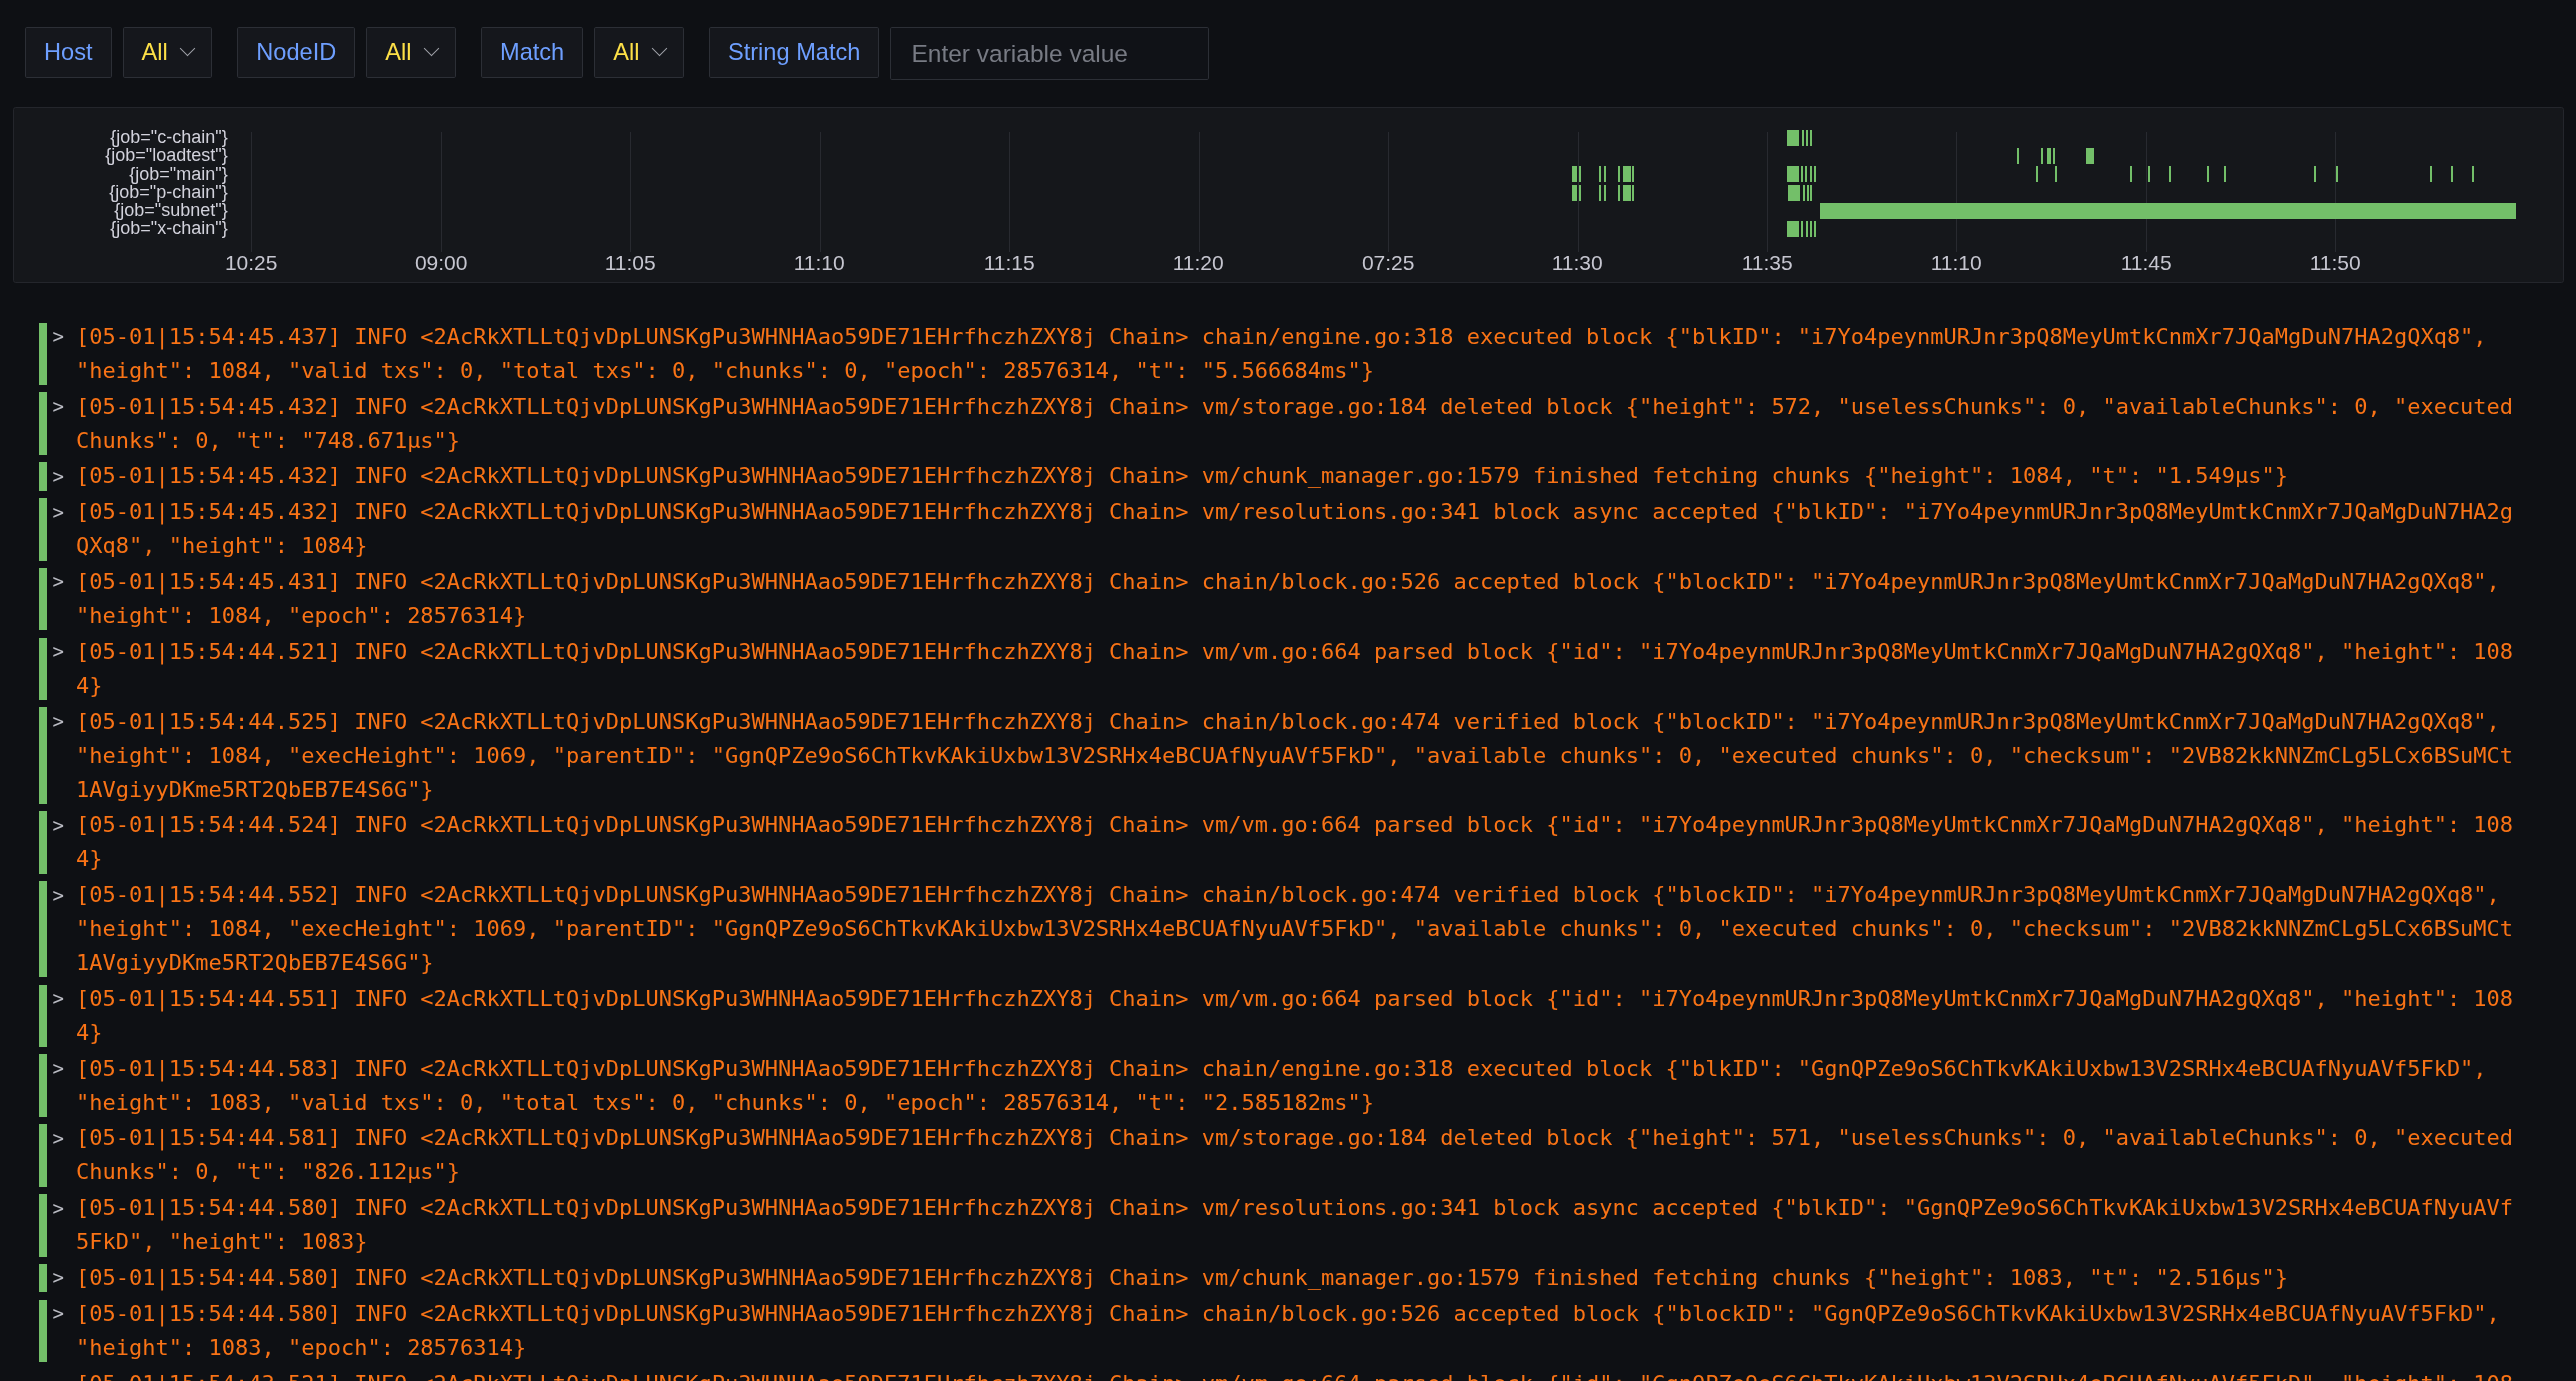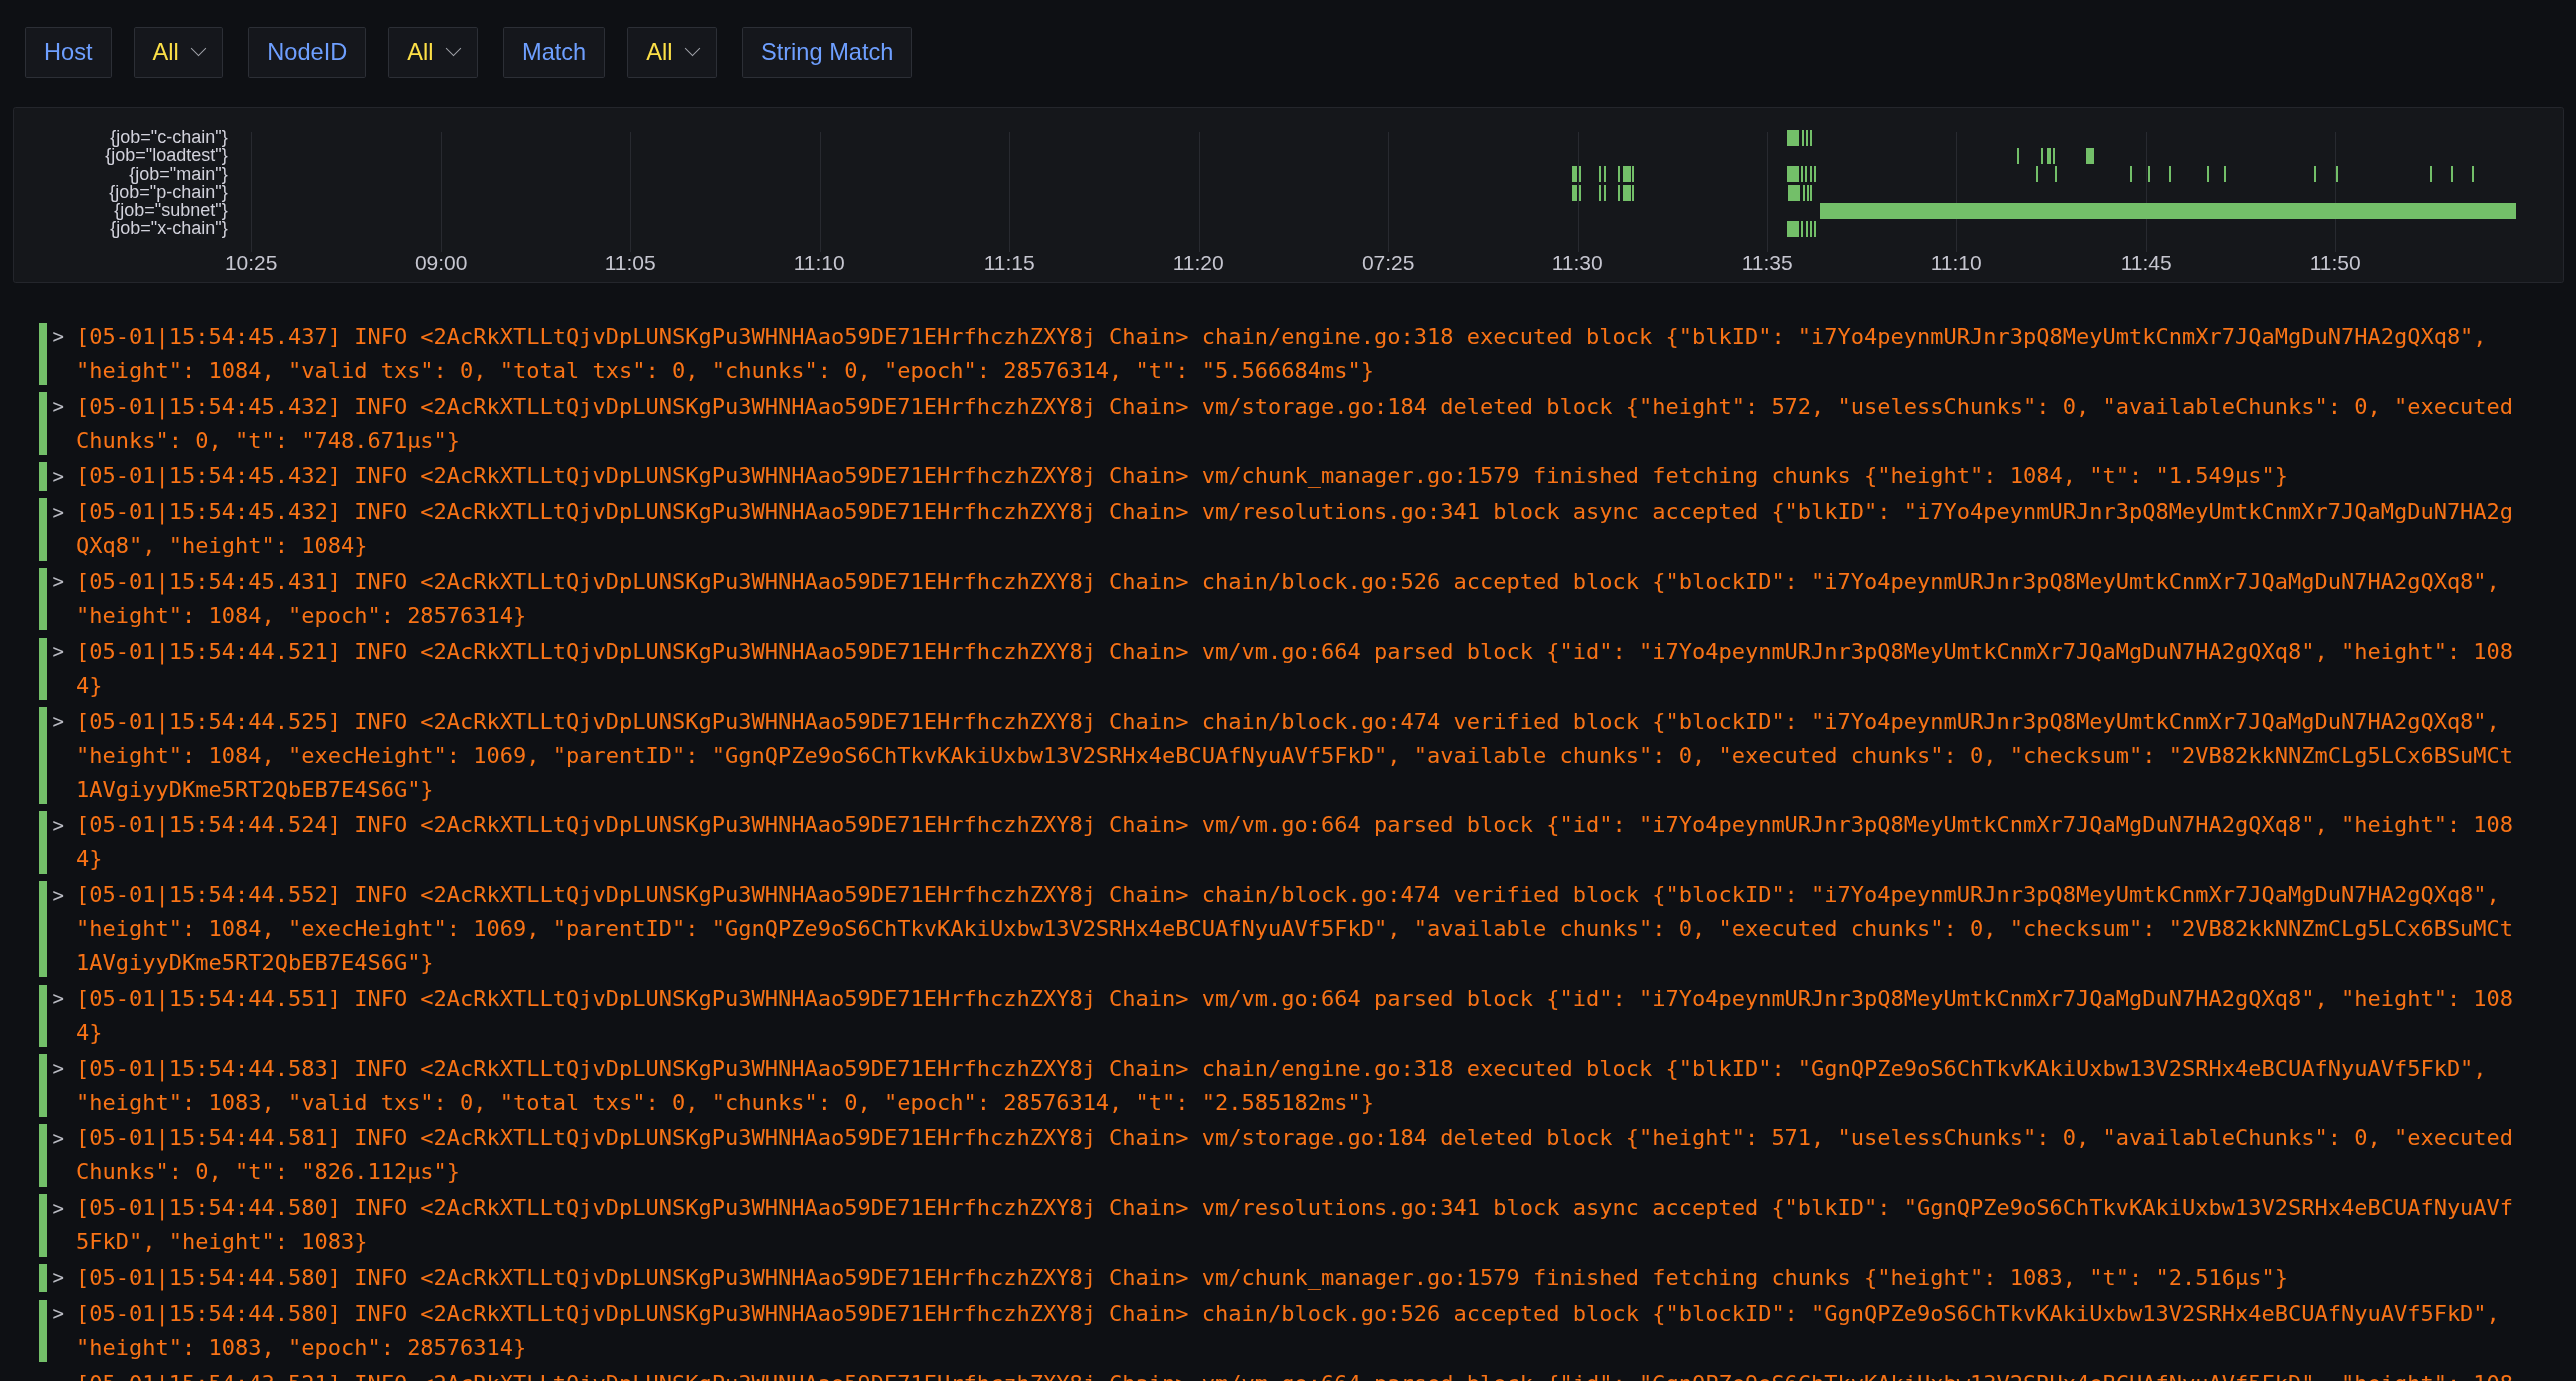--- a/index.html
+++ b/index.html
@@ -1,20 +1,20 @@
 <!DOCTYPE html>
 <html style="font-size:14.5px"><head>
 <meta charset="utf-8">
 <style>
   html,body{margin:0;padding:0;background:#0e1014;overflow:hidden;}
   body{width:2576px;height:1381px;position:relative;font-family:"Liberation Sans",sans-serif;}
 
   
   .toolbar{position:absolute;left:25px;top:27px;display:flex;gap:25px;}
-  .var-group{display:flex;gap:22px;}
+  .var-group{display:flex;gap:11px;}
   .vbox{height:51px;line-height:51px;border:0.9px solid #2c2f36;border-radius:1.8px;
         background:#15171c;padding:0 18px;font-size:23.6px;font-weight:500;
         display:flex;align-items:center;box-sizing:border-box;}
   .var-label{color:#6e9fff;}
   .var-value{color:#fde047;cursor:pointer;}
   .chev{width:10px;height:10px;border-right:1.8px solid #9fa1a8;border-bottom:1.8px solid #9fa1a8;
         transform:rotate(45deg);display:inline-block;margin-left:14.5px;margin-top:-7.3px;}
   .var-input{height:53px;width:319px;border:0.9px solid #2c2f36;border-radius:1.8px;background:#101217;
         color:#d8d9dd;font-size:24.5px;padding:0 20px;box-sizing:border-box;outline:none;
         font-family:"Liberation Sans",sans-serif;}
@@ -57,20 +57,21 @@
   </div>
   <div class="var-group">
     <div class="vbox var-label">Match</div>
     <div class="vbox var-value">
       <span>All</span>
       <span class="chev"></span>
     </div>
   </div>
   <div class="var-group">
     <div class="vbox var-label">String Match</div>
+    <input class="var-input" placeholder="Enter variable value" style="">
   </div>
 </div>
 
 <div class="tl-panel">
   <div>
       <div class="tl-legend-label" style="left: 0px; top: 20px;">{job="c-chain"}</div>
       <div class="tl-legend-label" style="left: 0px; top: 38px;">{job="loadtest"}</div>
       <div class="tl-legend-label" style="left: 0px; top: 57px;">{job="main"}</div>
       <div class="tl-legend-label" style="left: 0px; top: 75px;">{job="p-chain"}</div>
       <div class="tl-legend-label" style="left: 0px; top: 93px;">{job="subnet"}</div>

